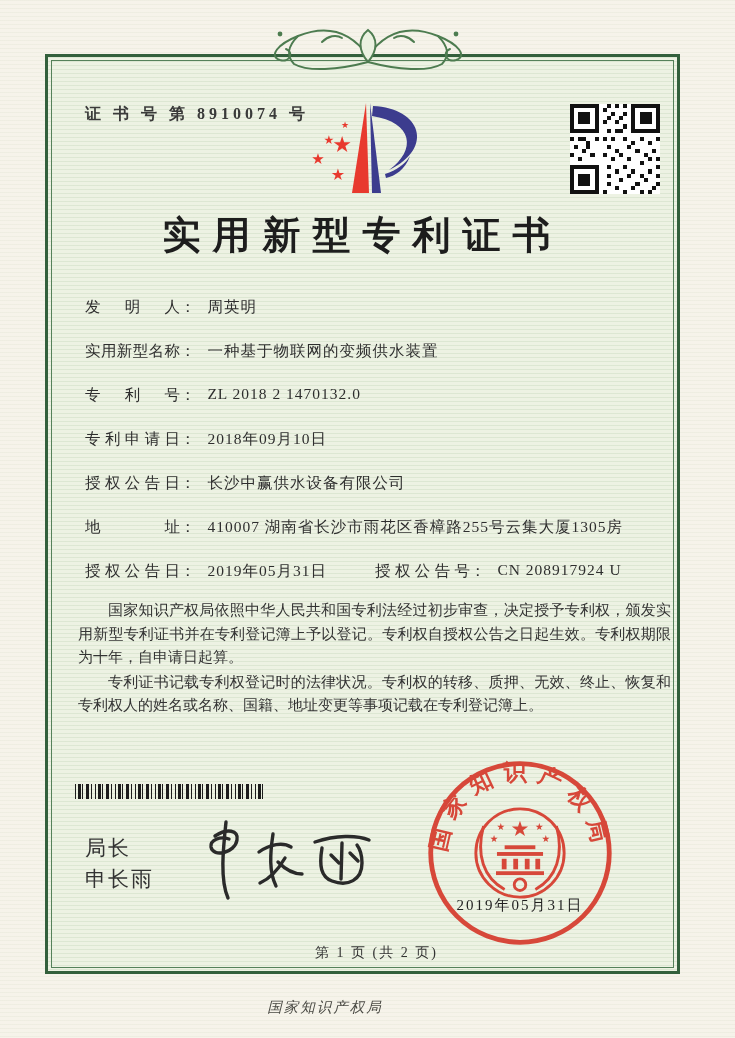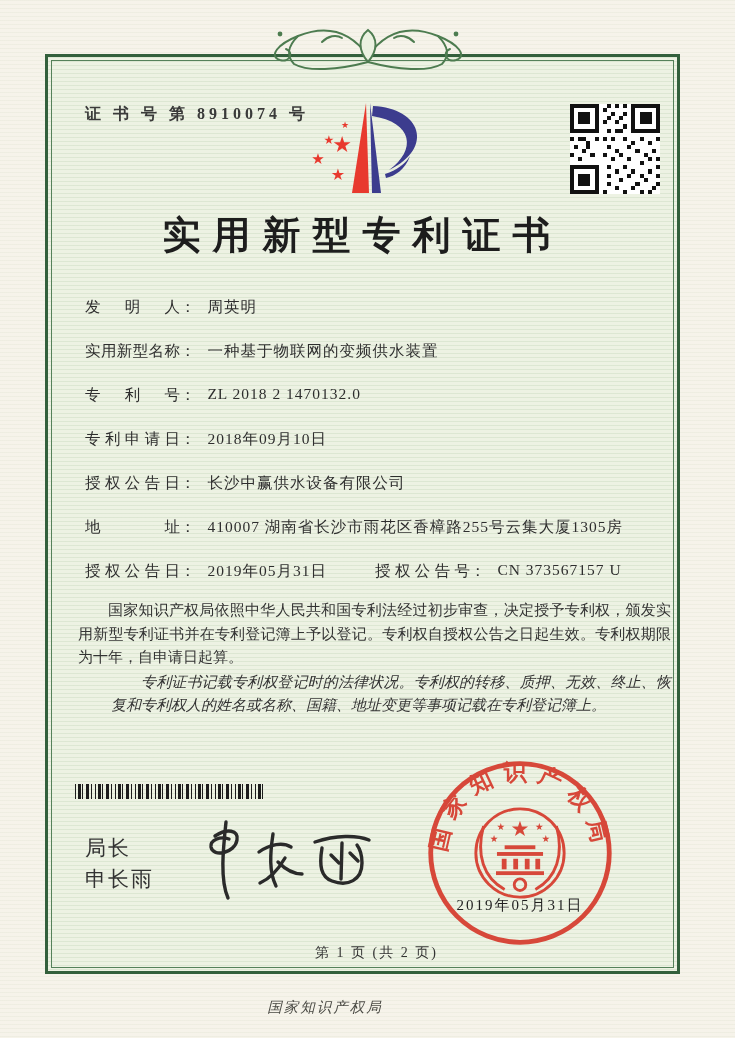--- a/index.html
+++ b/index.html
@@ -56,21 +56,21 @@
   }
   .colon{display:inline-block;}
   .fvalue{display:inline-block; margin-left:8px; letter-spacing:1px;}
   .pair2{position:absolute; left:290px; top:0;}
   
   .body-text{
     position:absolute; left:78px; right:64px; top:599px; z-index:2;
     font-size:15px; line-height:23.5px; text-align:justify; color:#333;
   }
   .body-text p{margin:0; text-indent:2em;}
-  .body-text p + p{margin-top:1px; font-style:italic;margin-left:33px;}
+  .body-text p + p{margin-top:1px; }
   
   .barcode{
     position:absolute; left:75px; top:784px; width:190px; height:15px; z-index:2;
     background:repeating-linear-gradient(90deg,
       #1c1c1c 0 1px, rgba(0,0,0,0) 1px 3px,
       #1c1c1c 3px 6px, rgba(0,0,0,0) 6px 7px,
       #1c1c1c 7px 8px, rgba(0,0,0,0) 8px 11px,
       #1c1c1c 11px 14px, rgba(0,0,0,0) 14px 16px,
       #1c1c1c 16px 17px, rgba(0,0,0,0) 17px 20px);
   }
@@ -239,21 +239,21 @@
     </div>
     <div class="row">
       <span class="flabel"><span class="spread">地址</span><span class="colon">：</span></span>
       <span class="fvalue">410007 湖南省长沙市雨花区香樟路255号云集大厦1305房</span>
     </div>
     <div class="row">
       <span class="flabel"><span class="spread">授权公告日</span><span class="colon">：</span></span>
       <span class="fvalue">2019年05月31日</span>
       <span class="pair2">
         <span class="flabel"><span class="spread">授权公告号</span><span class="colon">：</span></span>
-        <span class="fvalue">CN 373567157 U</span>
+        <span class="fvalue">CN 208917924 U</span>
       </span>
     </div>
   </div>
 
   <div class="body-text">
     <p>国家知识产权局依照中华人民共和国专利法经过初步审查，决定授予专利权，颁发实用新型专利证书并在专利登记簿上予以登记。专利权自授权公告之日起生效。专利权期限为十年，自申请日起算。</p>
     <p>专利证书记载专利权登记时的法律状况。专利权的转移、质押、无效、终止、恢复和专利权人的姓名或名称、国籍、地址变更等事项记载在专利登记簿上。</p>
   </div>
 
   <div class="barcode"></div>

